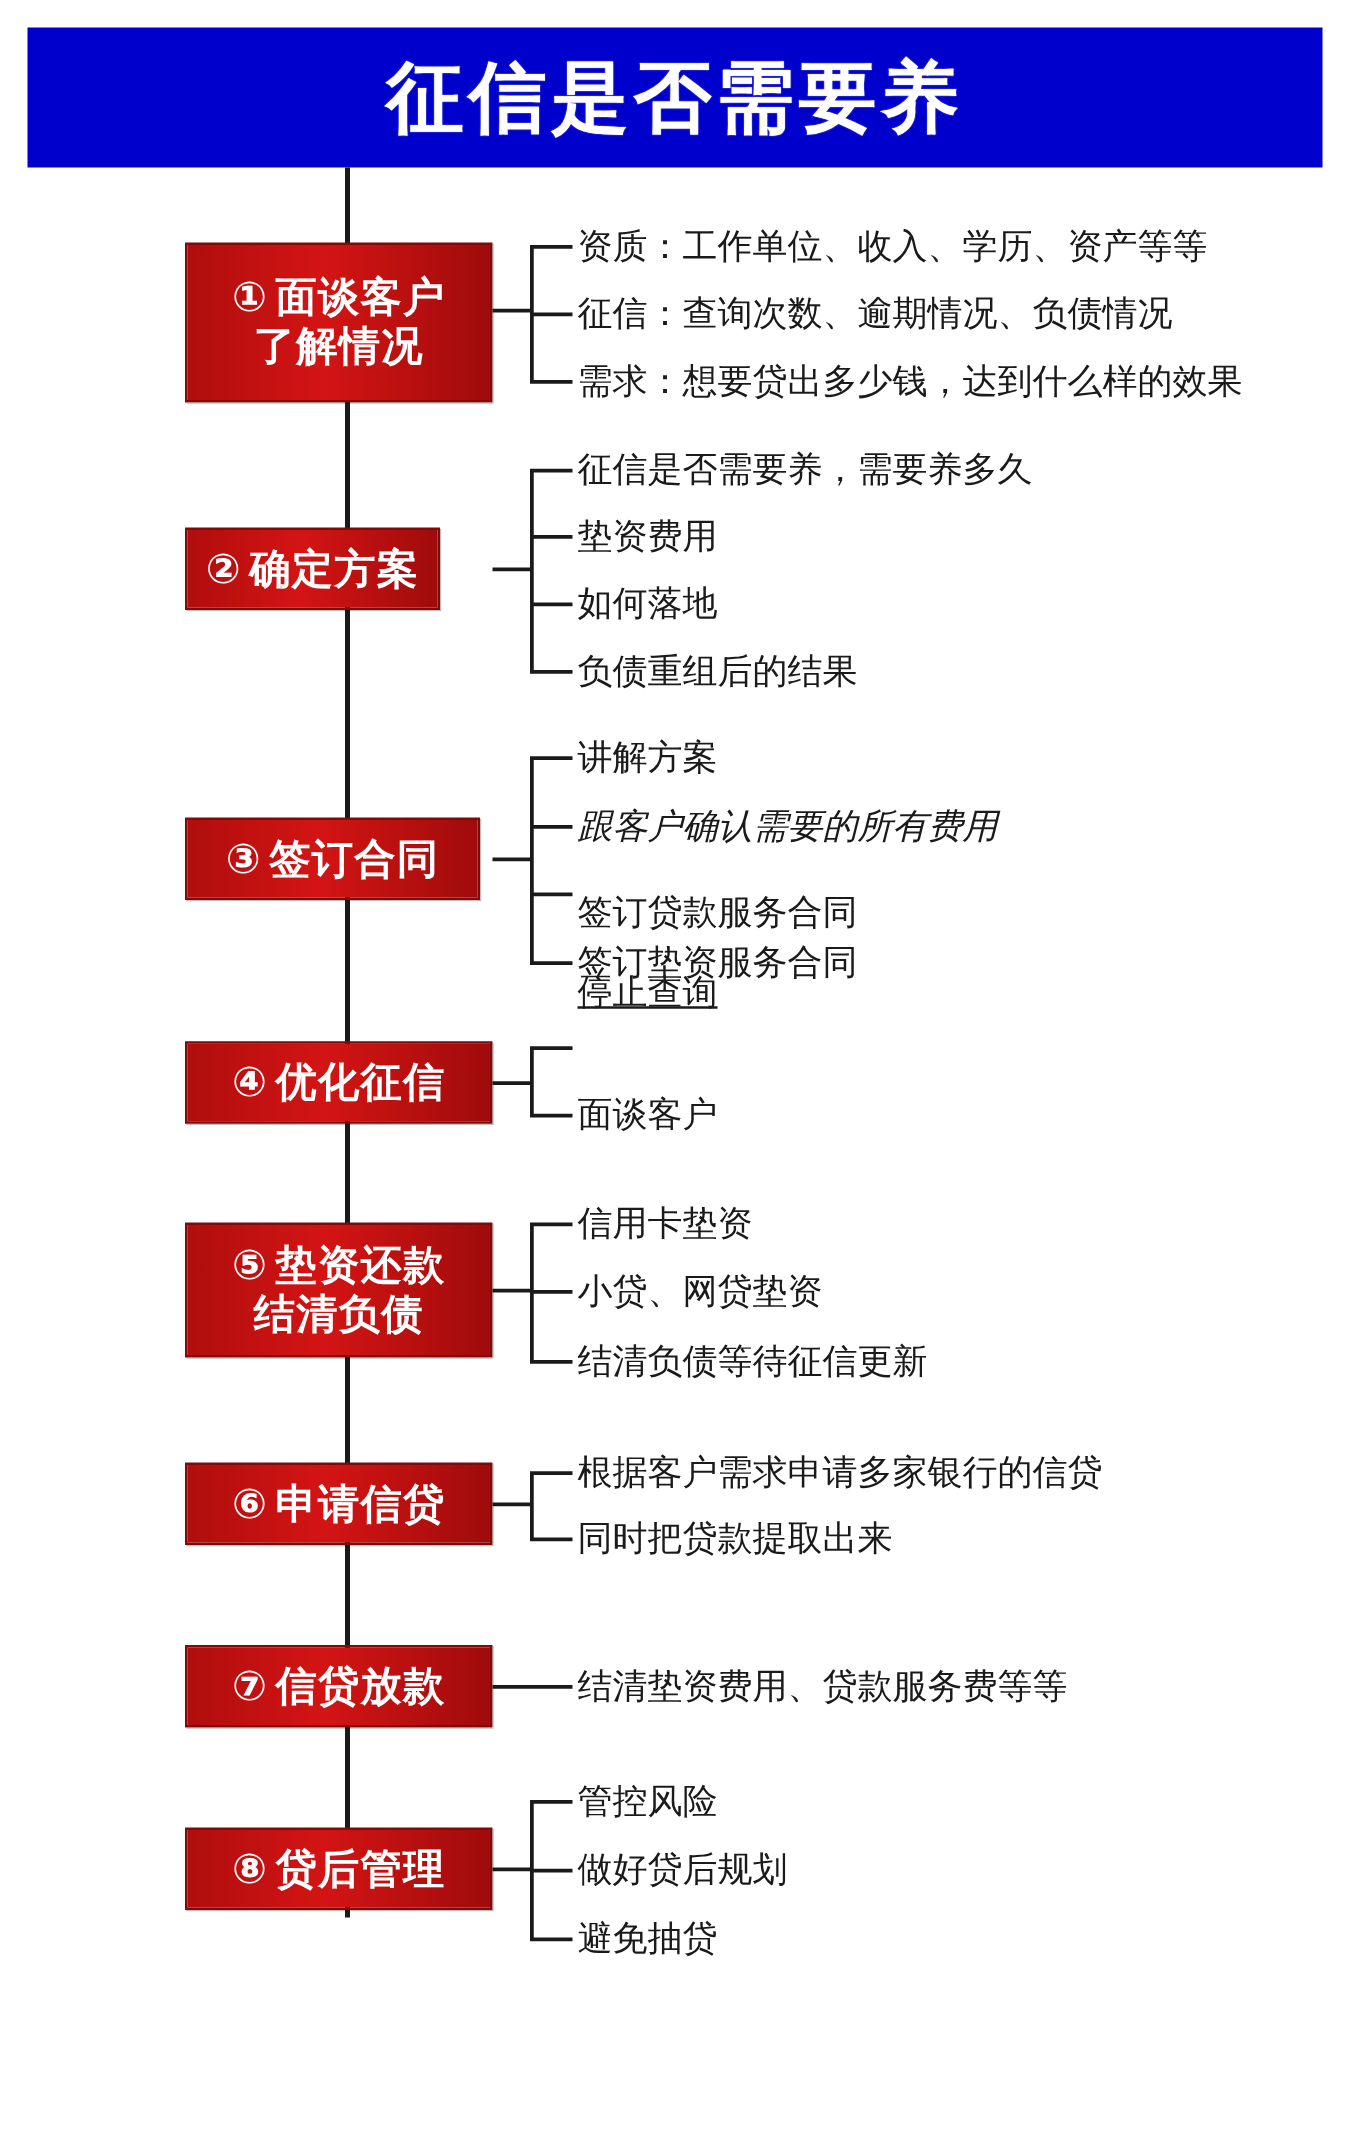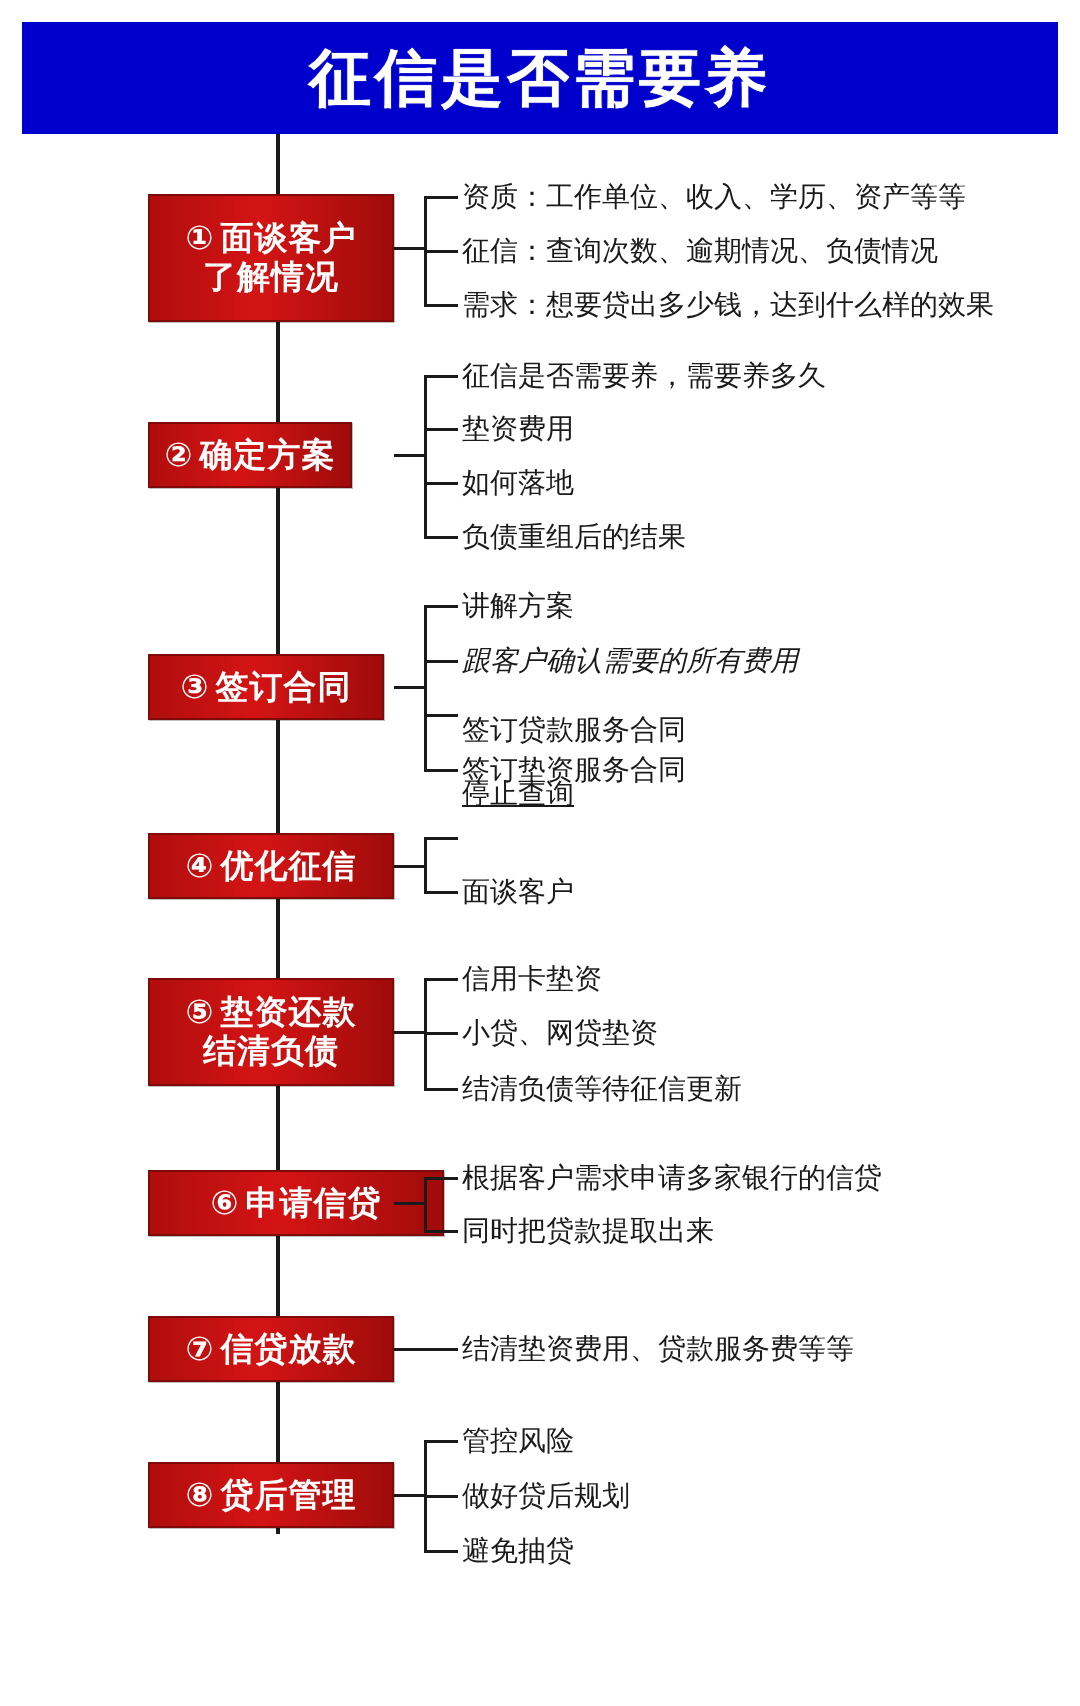--- a/index.html
+++ b/index.html
@@ -173,21 +173,21 @@
       <div class="stub" style="left: 394px; top: 1031px; width: 30px;"></div>
       <div class="bracket-v" style="left: 424px; top: 979px; height: 110px;"></div>
       <div class="arm" style="left: 424px; top: 978px;"></div>
       <div class="detail" style="left: 462px; top: 965px;">信用卡垫资</div>
       <div class="arm" style="left: 424px; top: 1032px;"></div>
       <div class="detail" style="left: 462px; top: 1019px;">小贷、网贷垫资</div>
       <div class="arm" style="left: 424px; top: 1088px;"></div>
       <div class="detail" style="left: 462px; top: 1075px;">结清负债等待征信更新</div>
     </div>
     <div class="step-row">
-      <div class="step-box" style="top: 1170px; width: 296px; height: 66px;">
+      <div class="step-box" style="top: 1170px; width: 246px; height: 66px;">
         <div><span class="num">⑥</span><span>申请信贷</span></div>
       </div>
       <div class="stub" style="left: 394px; top: 1202px; width: 30px;"></div>
       <div class="bracket-v" style="left: 424px; top: 1178px; height: 53px;"></div>
       <div class="arm" style="left: 424px; top: 1177px;"></div>
       <div class="detail" style="left: 462px; top: 1164px;">根据客户需求申请多家银行的信贷</div>
       <div class="arm" style="left: 424px; top: 1230px;"></div>
       <div class="detail" style="left: 462px; top: 1217px;">同时把贷款提取出来</div>
     </div>
     <div class="step-row">

